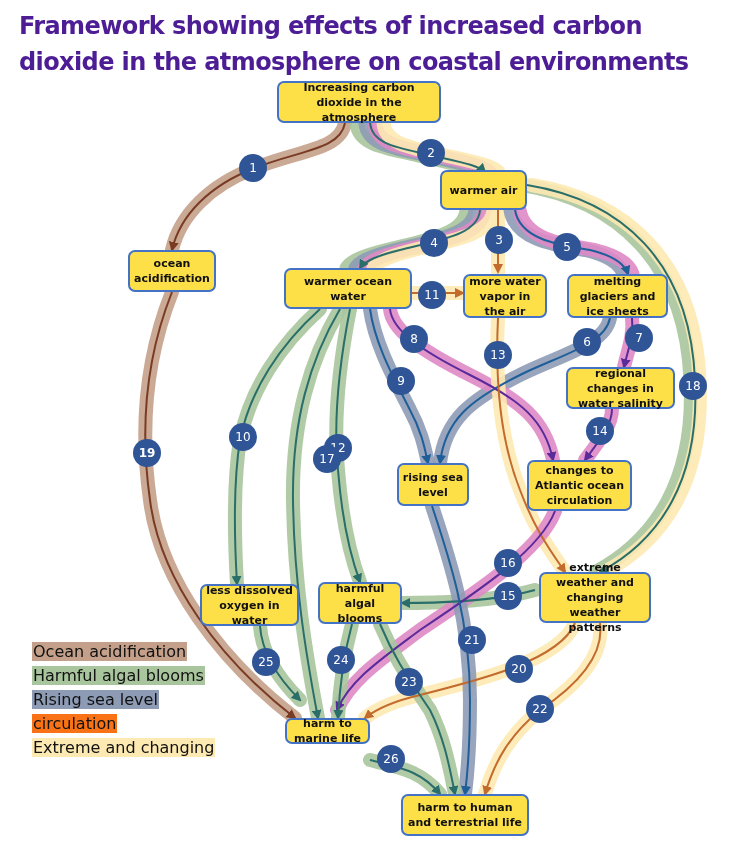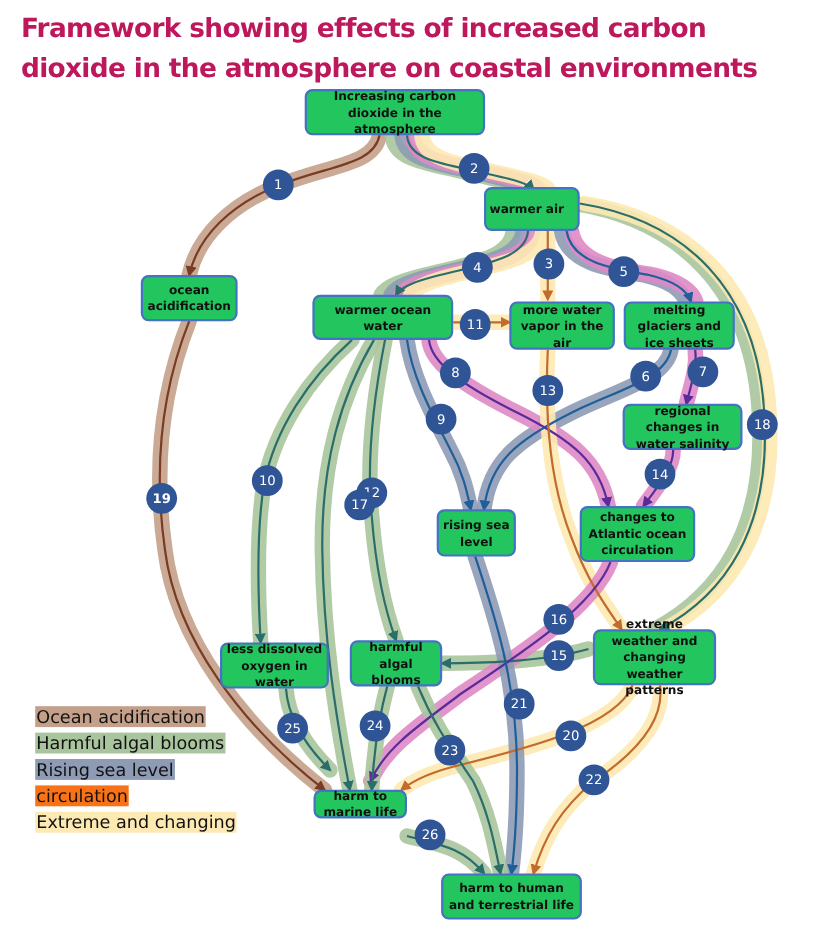--- a/index.html
+++ b/index.html
@@ -1,20 +1,20 @@
 <!DOCTYPE html>
 <html><head>
 <meta charset="utf-8">
 <style>
   html, body { margin:0; padding:0; background:#ffffff; }
   body { width:740px; height:850px; position:relative; overflow:hidden; font-family:"Liberation Sans", sans-serif; }
-  .title { position:absolute; left:19px; top:8px; width:710px; font-family:"DejaVu Sans", sans-serif; font-weight:bold; font-size:24px; line-height:36px; color:#be185d; letter-spacing:-0.6px; }
+  .title { position:absolute; left:19px; top:8px; width:710px; font-family:"DejaVu Sans", sans-serif; font-weight:bold; font-size:24px; line-height:36px; color:#4c1d95; letter-spacing:-0.6px; }
   .title div { white-space:nowrap; }
   svg#diagram { position:absolute; left:0; top:0; }
-  .node { position:absolute; box-sizing:border-box; background:#22c55e; border:2px solid #4472c4; border-radius:7px; display:flex; align-items:center; justify-content:flex-start; text-align:center; font-family:"DejaVu Sans", sans-serif; font-weight:bold; font-size:11px; line-height:15px; color:#111; padding:0 3px; }
+  .node { position:absolute; box-sizing:border-box; background:#fde047; border:2px solid #4472c4; border-radius:7px; display:flex; align-items:center; justify-content:center; text-align:center; font-family:"DejaVu Sans", sans-serif; font-weight:bold; font-size:11px; line-height:15px; color:#111; padding:0 3px; }
   .badge { position:absolute; width:28px; height:28px; margin-left:-14px; margin-top:-14px; border-radius:50%; background:#2f5596; color:#fff; font-family:"DejaVu Sans", sans-serif; font-size:12px; display:flex; align-items:center; justify-content:center; }
   .legend { position:absolute; left:32px; top:640px; font-family:"DejaVu Sans", sans-serif; font-size:16px; line-height:24px; color:#111; }
   .legend .lh { font-weight:bold; }
   .legend span.hl { padding:0 1px; }
 </style>
 </head>
 <body>
 
 <div class="title">
   <div>Framework showing effects of increased carbon</div>
@@ -98,21 +98,21 @@
   </div>
 <div class="node" style="left:440px;top:170px;width:87px;height:40px;">
     <span>warmer air</span>
   </div>
 <div class="node" style="left:128px;top:250px;width:88px;height:42px;">
     <span>ocean acidification</span>
   </div>
 <div class="node" style="left:284px;top:268px;width:128px;height:41px;">
     <span>warmer ocean water</span>
   </div>
-<div class="node" style="left:463px;top:274px;width:96px;height:44px;">
+<div class="node" style="left:463px;top:274px;width:84px;height:44px;">
     <span>more water vapor in the air</span>
   </div>
 <div class="node" style="left:567px;top:274px;width:101px;height:44px;">
     <span>melting glaciers and ice sheets</span>
   </div>
 <div class="node" style="left:566px;top:367px;width:109px;height:42px;">
     <span>regional changes in water salinity</span>
   </div>
 <div class="node" style="left:397px;top:463px;width:72px;height:43px;">
     <span>rising sea level</span>

